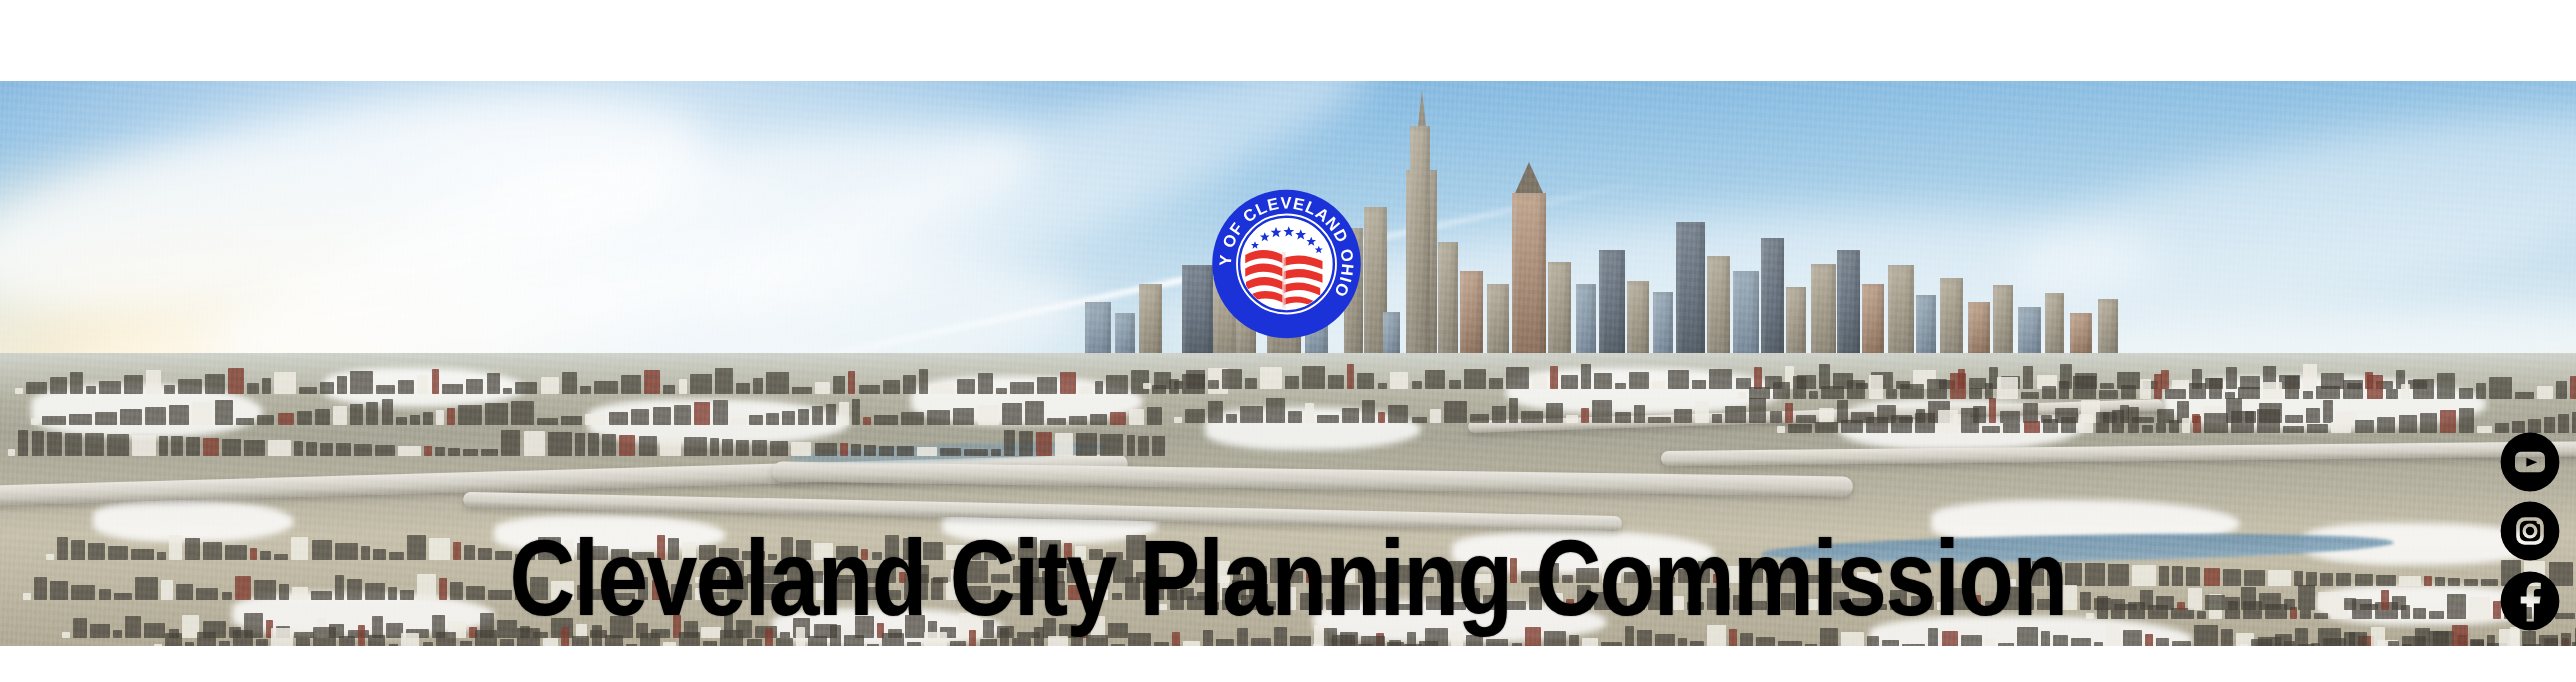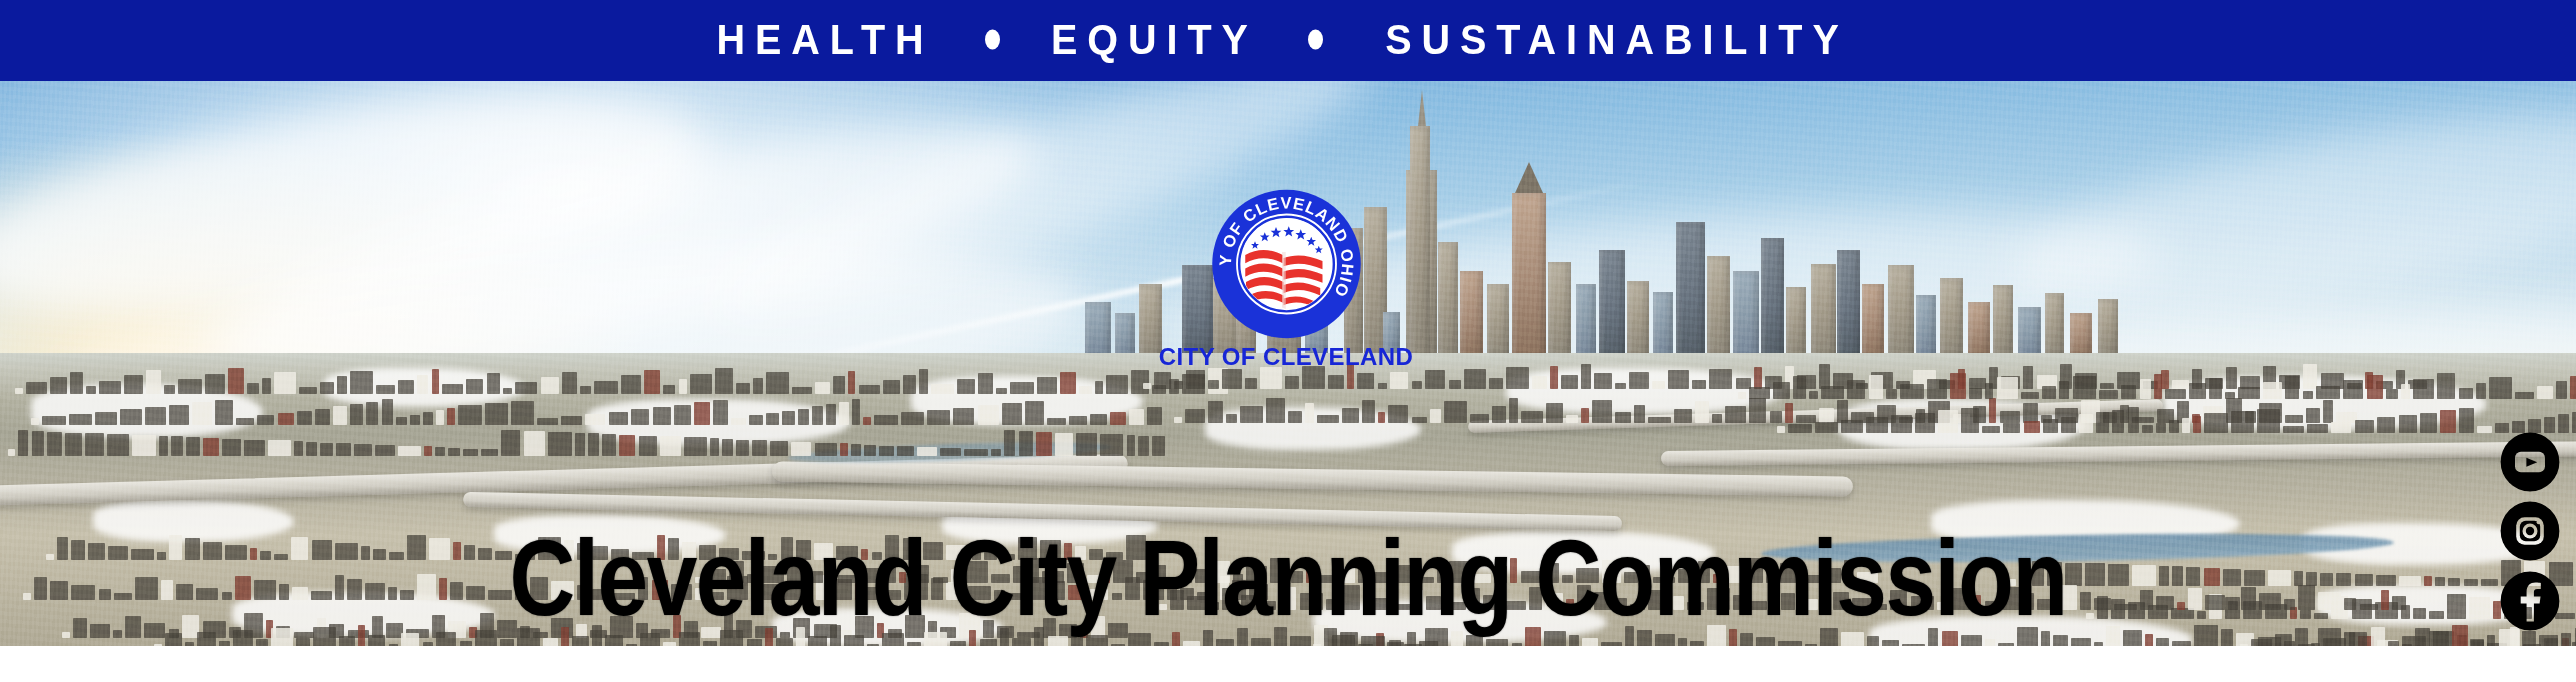--- a/index.html
+++ b/index.html
@@ -248,29 +248,20 @@
     left:0; top:646px;
     width:2576px; height:36px;
     background:#ffffff;
   }
 </style>
 </head>
 <body>
 
 <div id="page">
 
-  <div class="tagline-bar">
-    <div class="tagline-inner">
-      <span class="tagline-word">HEALTH</span>
-      <span class="tagline-dot"></span>
-      <span class="tagline-word">EQUITY</span>
-      <span class="tagline-dot"></span>
-      <span class="tagline-word">SUSTAINABILITY</span>
-    </div>
-  </div>
 
   <div class="hero">
 
     <div class="photo">
 
       <div class="sky"></div>
       <div class="cloud c1"></div>
       <div class="cloud c2"></div>
       <div class="cloud c3"></div>
       <div class="cloud c4"></div>
@@ -1368,21 +1359,20 @@
             <path d="M96,92 C112,86 130,88 148,96 L148,107 C130,99 112,97 96,103 Z" fill="#e8322c"></path>
             <path d="M96,110 C112,104 130,106 148,114 L148,125 C130,117 112,115 96,121 Z" fill="#e8322c"></path>
             <path d="M96,128 C112,122 128,124 145,132 L145,142 C128,134 112,132 96,139 Z" fill="#e8322c"></path>
             <path d="M96,146 C110,141 124,143 138,150 L138,158 C124,151 110,149 96,155 Z" fill="#e8322c"></path>
 
             <path d="M94,84 L99,84 L99,160 L94,158 Z" fill="#f2d9d6" opacity=".6"></path>
           </g>
         </g>
       </svg>
 
-      <div class="logo-name">CITY OF CLEVELAND</div>
     </div>
 
     <h1 class="hero-title">Cleveland City Planning Commission</h1>
 
     <div class="social-rail">
 
       <svg class="social-btn" viewBox="0 0 100 100">
         <defs>
           <mask id="ytMask">
             <rect x="0" y="0" width="100" height="100" fill="#fff"></rect>

